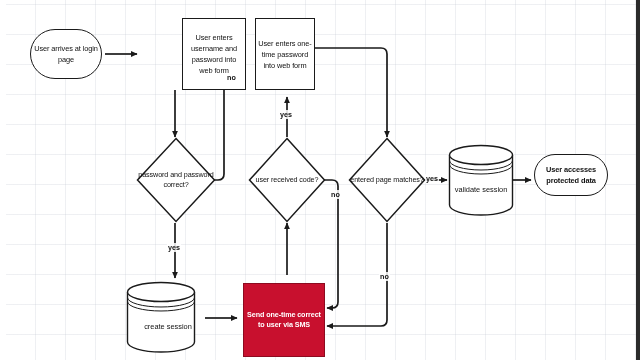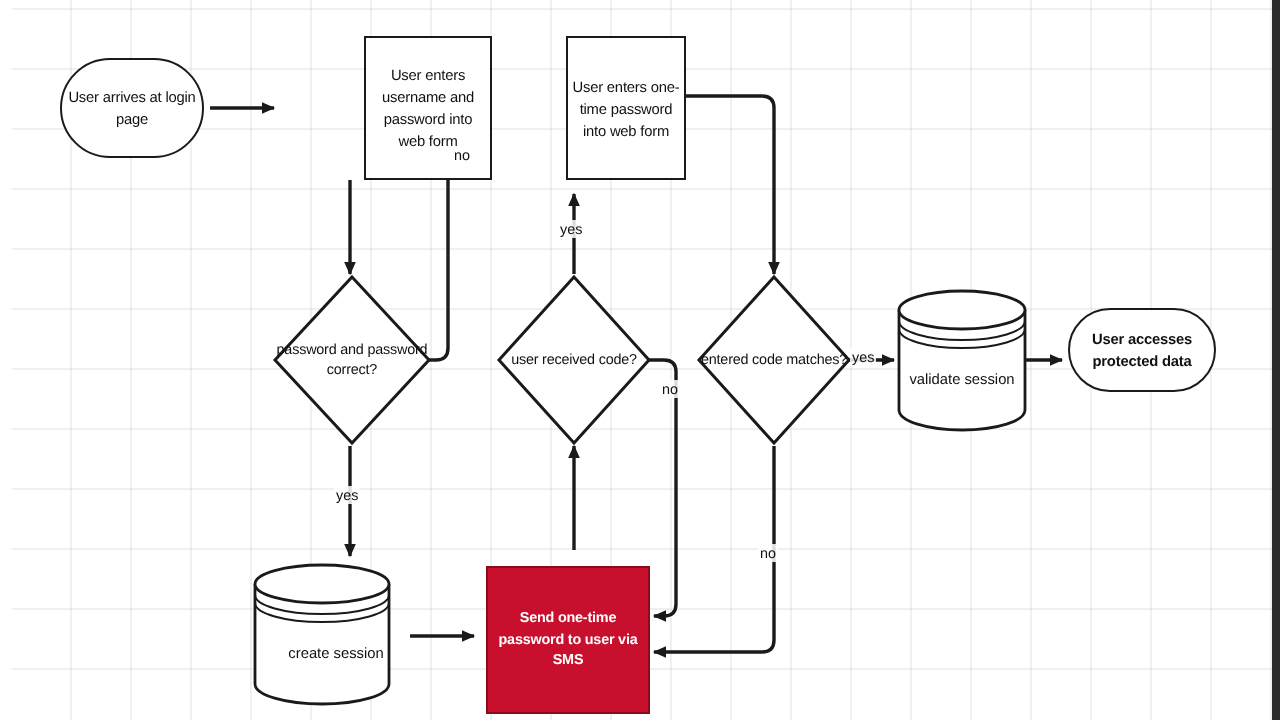--- a/index.html
+++ b/index.html
@@ -82,20 +82,21 @@
     text-align:left;font-size:7.4px;line-height:10px;color:#111111;
   }
   .edge-label{
     position:absolute;
     font-size:7.2px;
     color:#111111;
     z-index:4;
     background:rgba(255,255,255,0.85);
     padding:0 1px;
     white-space:nowrap;
+    font-weight:bold;
   }
 </style>
 </head>
 <body>
 
 <div id="canvas">
 
   <div id="gridmask-left"></div>
 
   <svg id="wires" viewBox="0 0 640 360">
@@ -133,21 +134,21 @@
   </svg>
 
   <div class="node term" style="left:30px;top:29px;width:72px;height:50px;">
     <span class="txt">User arrives at login page</span>
   </div>
 
   <div class="node proc" style="left:143px;top:18px;width:64px;height:72px;margin-left:39px;">
     <span class="txt">User enters username and password into web form</span>
   </div>
 
-  <div class="node proc" style="left:255px;top:18px;width:60px;height:72px;margin-left:28px;">
+  <div class="node proc" style="left:255px;top:18px;width:60px;height:72px;">
     <span class="txt">User enters one-time password into web form</span>
   </div>
 
   <div class="diamond-wrap" style="left:136px;top:137px;width:80px;height:86px;">
     <svg width="80" height="86" viewBox="0 0 80 86">
       <polygon points="40,1.5 78.5,43 40,84.5 1.5,43" fill="#ffffff" stroke="#1a1a1a" stroke-width="1.5"></polygon>
     </svg>
     <div class="diamond-label">password and password correct?</div>
   </div>
 
@@ -155,21 +156,21 @@
     <svg width="78" height="86" viewBox="0 0 78 86">
       <polygon points="39,1.5 76.5,43 39,84.5 1.5,43" fill="#ffffff" stroke="#1a1a1a" stroke-width="1.5"></polygon>
     </svg>
     <div class="diamond-label">user received code?</div>
   </div>
 
   <div class="diamond-wrap" style="left:348px;top:137px;width:78px;height:86px;">
     <svg width="78" height="86" viewBox="0 0 78 86">
       <polygon points="39,1.5 76.5,43 39,84.5 1.5,43" fill="#ffffff" stroke="#1a1a1a" stroke-width="1.5"></polygon>
     </svg>
-    <div class="diamond-label">entered code matches?</div>
+    <div class="diamond-label">entered page matches?</div>
   </div>
 
   <div class="cyl" style="left:126px;top:281px;width:84px;height:72px;">
     <svg width="70" height="72" viewBox="0 0 70 72">
       <path d="M1.5,11 L1.5,61 A33.5,10 0 0 0 68.5,61 L68.5,11" fill="#ffffff" stroke="#1a1a1a" stroke-width="1.4"></path>
       <ellipse cx="35" cy="11" rx="33.5" ry="9.5" fill="#ffffff" stroke="#1a1a1a" stroke-width="1.4"></ellipse>
       <path d="M1.5,16.5 A33.5,9.5 0 0 0 68.5,16.5" fill="none" stroke="#1a1a1a" stroke-width="1"></path>
       <path d="M1.5,20.5 A33.5,9.5 0 0 0 68.5,20.5" fill="none" stroke="#1a1a1a" stroke-width="1"></path>
     </svg>
     <div class="cyl-label" style="padding-top:10px;">create session</div>
@@ -179,21 +180,21 @@
     <svg width="66" height="72" viewBox="0 0 66 72">
       <path d="M1.5,11 L1.5,61 A31.5,10 0 0 0 64.5,61 L64.5,11" fill="#ffffff" stroke="#1a1a1a" stroke-width="1.4"></path>
       <ellipse cx="33" cy="11" rx="31.5" ry="9.5" fill="#ffffff" stroke="#1a1a1a" stroke-width="1.4"></ellipse>
       <path d="M1.5,16.5 A31.5,9.5 0 0 0 64.5,16.5" fill="none" stroke="#1a1a1a" stroke-width="1"></path>
       <path d="M1.5,20.5 A31.5,9.5 0 0 0 64.5,20.5" fill="none" stroke="#1a1a1a" stroke-width="1"></path>
     </svg>
     <div class="cyl-label" style="padding-top:10px;">validate session</div>
   </div>
 
   <div class="node sms" style="left:243px;top:283px;width:82px;height:74px;">
-    <span class="txt">Send one-time password to user via SMS</span>
+    <span class="txt">Send one-time correct to user via SMS</span>
   </div>
 
   <div class="node term" style="left:534px;top:154px;width:74px;height:42px;font-weight:bold;">
     <span class="txt">User accesses protected data</span>
   </div>
 
   <div class="edge-label" style="left:226px;top:73px;">no</div>
 
   <div class="edge-label" style="left:167px;top:243px;">yes</div>
 

